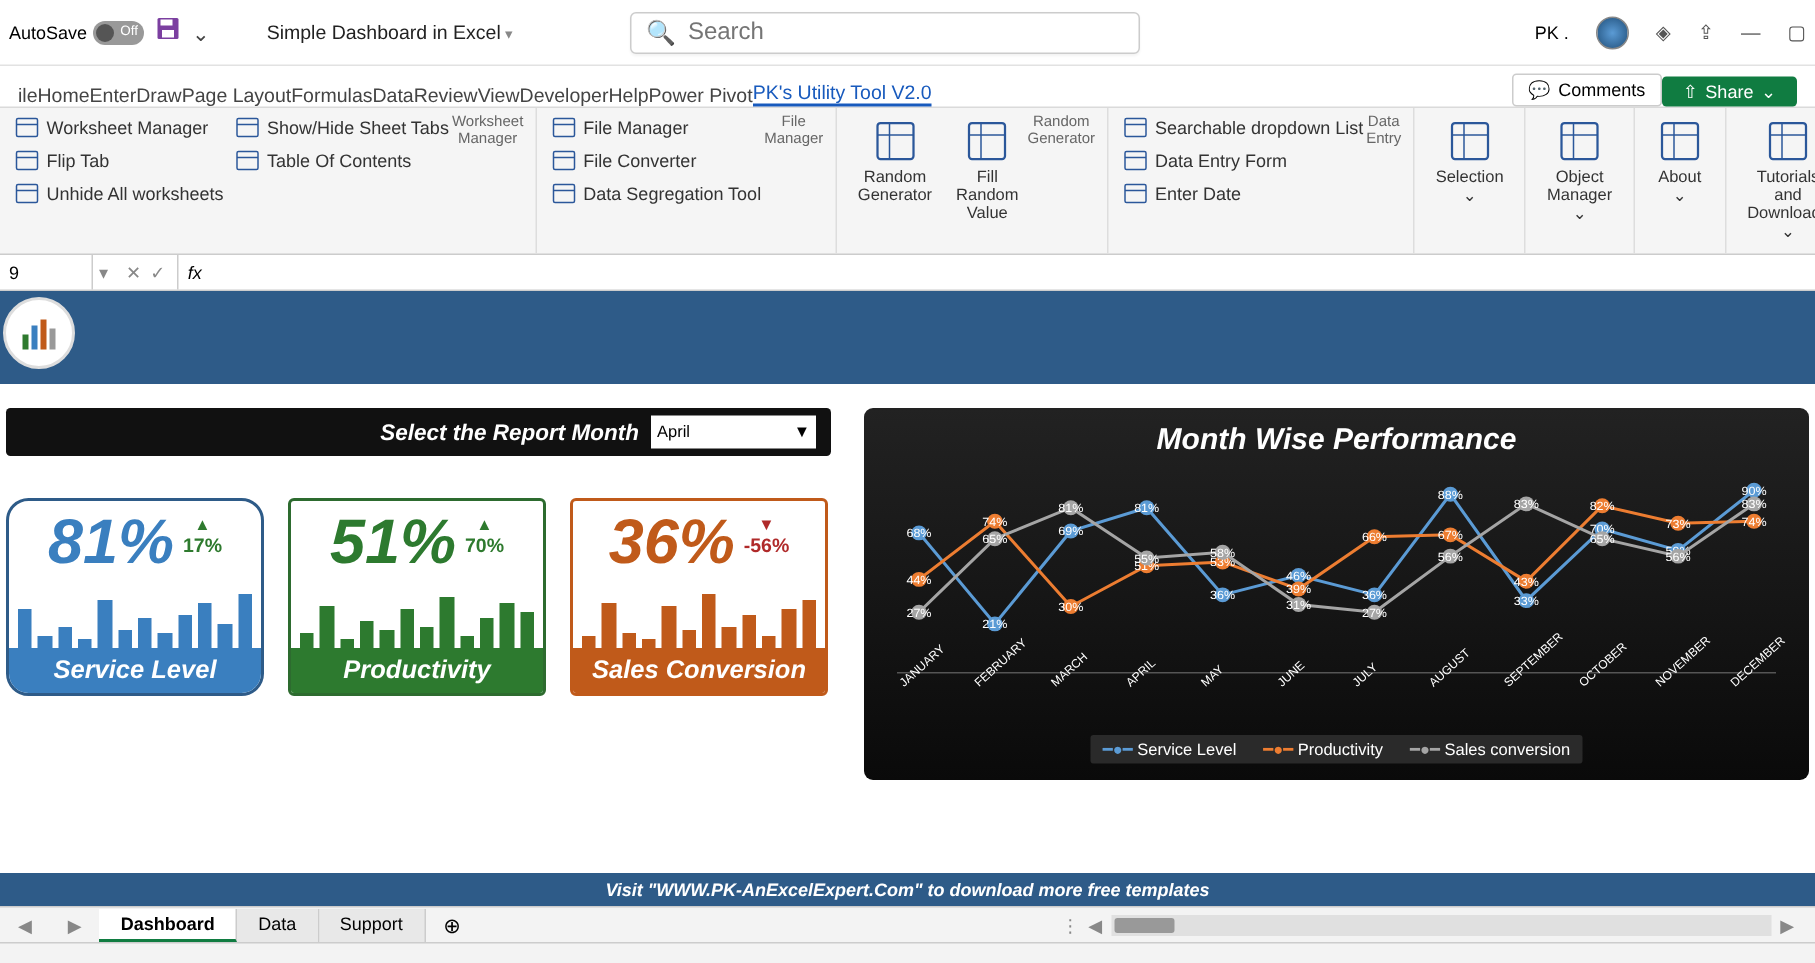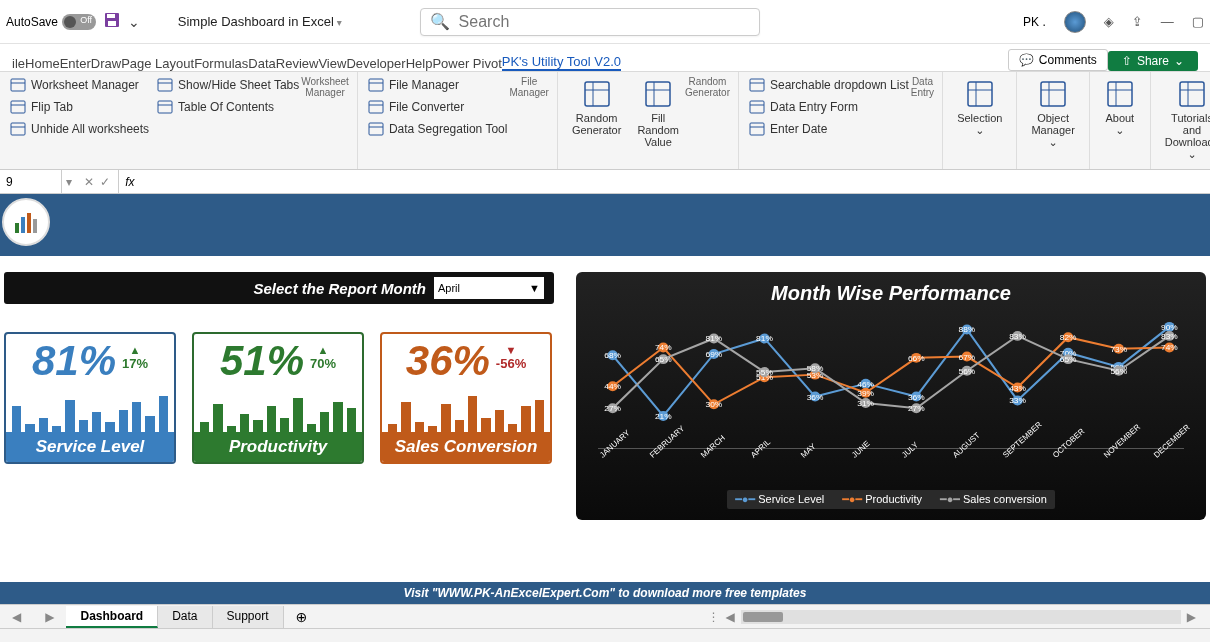--- a/index.html
+++ b/index.html
@@ -53,21 +53,21 @@
 .dash-logo { position: absolute; left: 2px; top: 4px; width: 48px; height: 48px; border-radius: 50%; background: #fff; border: 2px solid #ddd; display: flex; align-items: center; justify-content: center; }
 
 .dash-body { display: flex; padding: 16px 4px 0 4px; gap: 22px; }
 
 .leftcol { width: 550px; }
 .month-select { background: #111; color: #fff; height: 32px; display: flex; align-items: center; justify-content: flex-end; padding: 0 10px; gap: 8px; border-radius: 3px; font-weight: bold; font-style: italic; font-size: 15px; }
 .month-dd { width: 110px; height: 22px; background: #fff; color: #000; font-size: 11px; padding: 0 4px; font-style: normal; font-weight: normal; display: flex; align-items: center; justify-content: space-between; }
 
 .kpis { display: flex; gap: 16px; margin-top: 28px; }
 .kpi { width: 172px; border: 2px solid; border-radius: 4px; background: #fff; overflow: hidden; text-align: center; padding-top: 6px; }
-.kpi-blue { border-color: #2e5b88; }
+.kpi-blue { border-color: #2e5b88; border-radius: 15px; }
 .kpi-green { border-color: #2d6b2f; }
 .kpi-orange { border-color: #c05a1a; }
 .kpi-big { font-size: 42px; font-weight: 900; line-height: 1; font-style: italic; display: inline-block; }
 .kpi-blue .kpi-big { color: #3a7fbf; }
 .kpi-green .kpi-big { color: #2d7a2f; }
 .kpi-orange .kpi-big { color: #c05a1a; }
 .kpi-delta { display: inline-block; vertical-align: top; margin: 4px 0 0 6px; font-size: 13px; font-weight: bold; }
 .kpi-blue .kpi-delta { color: #2e7a2e; }
 .kpi-green .kpi-delta { color: #2e7a2e; }
 .kpi-orange .kpi-delta { color: #b02a2a; }

